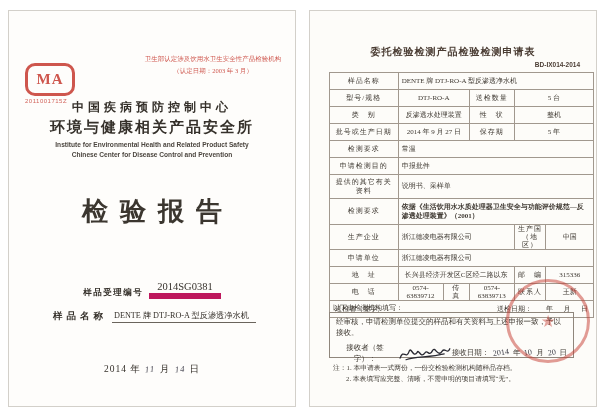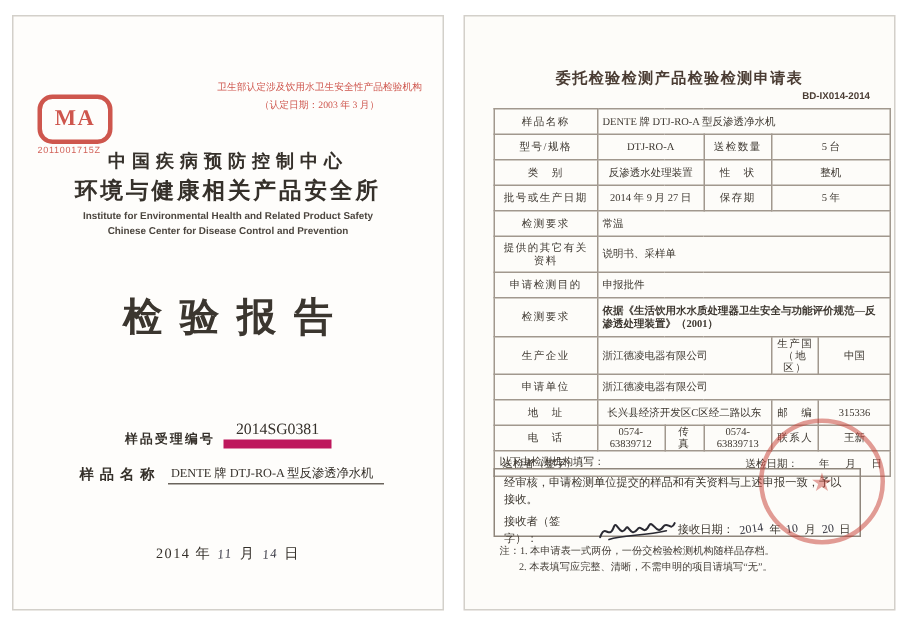--- a/index.html
+++ b/index.html
@@ -50,21 +50,21 @@
             table-layout:fixed;font-size:7px;color:#3e3831;}
   .tbl td{border:1px solid #a1988e;height:16px;padding:0 3px;text-align:center;
           overflow:hidden;line-height:1.15;}
   .tbl .lbl{letter-spacing:1px;}
   .foot{display:flex;justify-content:space-between;align-items:center;padding:0 2px;}
   .fdate{white-space:pre;}
   .below-note{position:absolute;left:23px;top:292px;font-size:7px;color:#3e3831;}
   .rbox{position:absolute;left:19px;top:301px;width:245px;height:46px;border:1px solid #8f867c;
         padding:3px 6px;box-sizing:border-box;font-size:7.5px;line-height:1.5;color:#3e3831;}
   .rbox-row{display:flex;align-items:center;justify-content:space-between;margin-top:3px;}
-  .sig-wrap{display:flex;align-items:center;}
+  .sig-wrap{display:flex;align-items:center;text-align:center;}
   .sig{transform:rotate(-3deg);margin-left:2px;}
   .rdate{white-space:nowrap;}
   .rhand{display:inline-block;transform:rotate(-8deg);color:#34343f;font-size:8px;margin:0 2px;}
   .notes{position:absolute;left:23px;top:351px;font-size:6.8px;line-height:1.65;color:#46403a;}
   .note2{padding-left:13px;}
   .stamp{position:absolute;left:196px;top:268px;width:78px;height:78px;border-radius:50%;
          border:3px solid rgba(198,57,47,.5);display:flex;align-items:center;
          justify-content:center;filter:blur(.3px);pointer-events:none;}
   .stamp-star{color:rgba(198,57,47,.45);font-size:17px;}
 </style>
@@ -152,27 +152,27 @@
           <tr>
             <td colspan="1" class="lbl">批号或生产日期</td>
             <td colspan="2">2014 年 9 月 27 日</td>
             <td colspan="1" class="lbl">保存期</td>
             <td colspan="2">5 年</td>
           </tr>
           <tr>
             <td colspan="1" class="lbl">检测要求</td>
             <td colspan="5" style="text-align: left;">常温</td>
           </tr>
+          <tr>
+            <td colspan="1" class="lbl">申请检测目的</td>
+            <td colspan="5" style="text-align: left;">申报批件</td>
+          </tr>
           <tr style="height: 24px;">
             <td colspan="1" class="lbl">提供的其它有关资料</td>
             <td colspan="5" style="text-align: left;">说明书、采样单</td>
-          </tr>
-          <tr>
-            <td colspan="1" class="lbl">申请检测目的</td>
-            <td colspan="5" style="text-align: left;">申报批件</td>
           </tr>
           <tr style="height: 26px;">
             <td colspan="1" class="lbl">检测要求</td>
             <td colspan="5" style="text-align: left; font-weight: bold;">依据《生活饮用水水质处理器卫生安全与功能评价规范—反渗透处理装置》（2001）</td>
           </tr>
           <tr>
             <td colspan="1" class="lbl">生产企业</td>
             <td colspan="3" style="text-align: left;">浙江德凌电器有限公司</td>
             <td colspan="1" class="lbl">生产国（地区）</td>
             <td colspan="1">中国</td>

